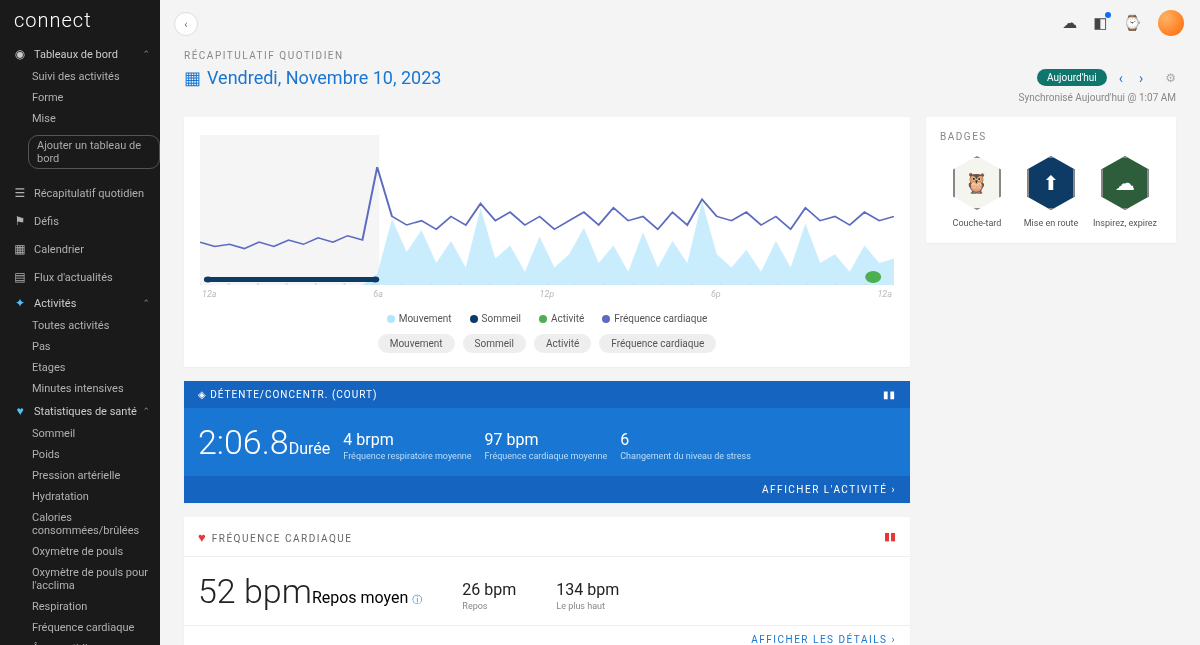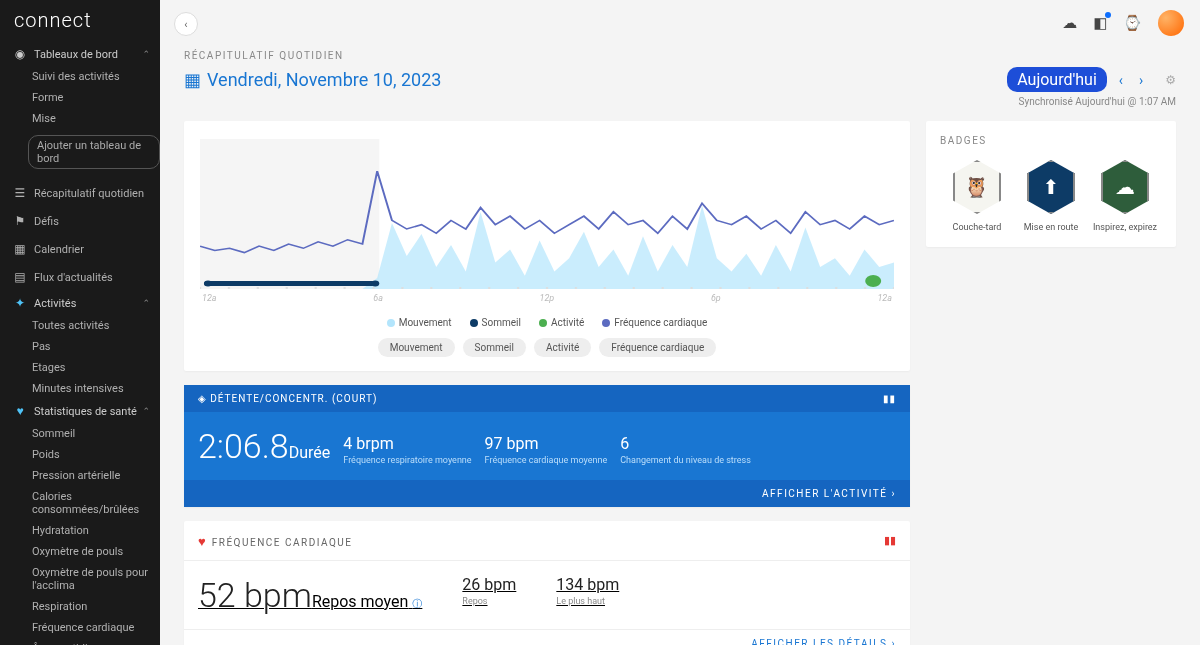--- a/index.html
+++ b/index.html
@@ -18,21 +18,21 @@
 .back-btn { position:absolute; top:12px; left:14px; width:24px; height:24px; border:1px solid #ddd; border-radius:50%; background:#fff; display:flex; align-items:center; justify-content:center; font-size:11px; color:#666; cursor:pointer;}
 .topbar { position:absolute; top:10px; right:16px; display:flex; align-items:center; gap:16px;}
 .topbar .ticon{ font-size:15px; color:#444; cursor:pointer; position:relative;}
 .avatar{ width:26px;height:26px;border-radius:50%;background:radial-gradient(circle at 30% 30%,#ffb366,#ff6600); cursor:pointer;}
 .dot{ position:absolute; top:-2px; right:-4px; width:6px;height:6px;background:#0d6efd;border-radius:50%;}
 .content{ padding:50px 24px 20px 24px;}
 .section-label{ font-size:10px; letter-spacing:1.5px; color:#888; text-transform:uppercase;}
 .date-row{ display:flex; align-items:center; justify-content:space-between; margin-top:6px;}
 .date-title{ color:#1976d2; font-size:18px; font-weight:400; display:flex; align-items:center; gap:6px;}
 .date-nav{ display:flex; align-items:center; gap:8px;}
-.today-pill{ background:#1d4ed8; color:#fff; font-size:16px; padding:3px 10px; border-radius:10px;}
+.today-pill{ background:#0f766e; color:#fff; font-size:10px; padding:3px 10px; border-radius:10px;}
 .nav-arrow{ color:#1976d2; font-size:14px; cursor:pointer; padding:0 4px;}
 .sync-row{ text-align:right; font-size:10px; color:#888; margin-top:4px;}
 .gear{ color:#aaa; font-size:12px; cursor:pointer; margin-left:10px;}
 .main-row{ display:flex; gap:16px; margin-top:14px;}
 .left-col{ flex:1; }
 .right-col{ width:250px;}
 .card{ background:#fff; border-radius:2px; box-shadow:0 1px 2px rgba(0,0,0,0.04); margin-bottom:14px;}
 .chart-card{ padding:18px 16px 14px;}
 .chart-area{ height:170px; position:relative;}
 .chart-svg{ width:100%; height:150px;}
@@ -46,21 +46,21 @@
 .activity-header{ background:#1565c0; color:#fff; padding:8px 14px; font-size:10px; letter-spacing:1px; display:flex; justify-content:space-between; align-items:center;}
 .activity-body{ background:#1976d2; color:#fff; padding:14px; display:flex; gap:13px; align-items:flex-end;}
 .big-val{ font-size:34px; font-weight:300;}
 .metric{ }
 .metric .mv{ font-size:16px;}
 .metric .ml{ font-size:9px; color:#bbdefb; line-height:1.2; margin-top:2px;}
 .activity-footer{ background:#1565c0; color:#fff; padding:8px 14px; font-size:10px; letter-spacing:1.5px; text-align:right; cursor:pointer;}
 .hr-card .hr-head{ display:flex; align-items:center; justify-content:space-between; padding:10px 14px; border-bottom:1px solid #eee;}
 .hr-title{ font-size:10px; letter-spacing:1.5px; color:#666;}
 .heart{ color:#e53935; font-size:13px; margin-right:6px;}
-.hr-body{ padding:14px; display:flex; gap:40px; text-decoration:underline;}
+.hr-body{ padding:14px; display:flex; gap:40px; align-items:flex-end;}
 .hr-big{ font-size:34px; font-weight:300; color:#222;}
 .hr-metric .mv{ font-size:16px; color:#222;}
 .hr-metric .ml{ font-size:9px; color:#888; margin-top:2px;}
 .hr-footer{ padding:8px 14px; font-size:10px; letter-spacing:1.5px; text-align:right; color:#1976d2; cursor:pointer; border-top:1px solid #eee;}
 .badges-card{ padding:14px;}
 .badges-title{ font-size:10px; letter-spacing:1.5px; color:#888;}
 .badges-row{ display:flex; justify-content:space-around; margin-top:14px;}
 .badge{ text-align:center; width:70px;}
 .hex{ width:48px; height:54px; margin:0 auto 8px; background:#2e5d3b; clip-path:polygon(50% 0,100% 25%,100% 75%,50% 100%,0 75%,0 25%); display:flex; align-items:center; justify-content:center; color:#fff; font-size:20px; border:2px solid #888;}
 .hex.owl{ background:#f5f5f0;}
@@ -113,22 +113,22 @@
   <div class="nav-sub">Minutes intensives</div>
 
   <div class="nav-group-header">
     <span class="icn blue-icn">♥</span>
     <span>Statistiques de santé</span>
     <span class="chev">⌃</span>
   </div>
   <div class="nav-sub">Sommeil</div>
   <div class="nav-sub">Poids</div>
   <div class="nav-sub">Pression artérielle</div>
+  <div class="nav-sub">Hydratation</div>
   <div class="nav-sub">Calories consommées/brûlées</div>
-  <div class="nav-sub">Hydratation</div>
   <div class="nav-sub">Oxymètre de pouls</div>
   <div class="nav-sub">Oxymètre de pouls pour l'acclima</div>
   <div class="nav-sub">Respiration</div>
   <div class="nav-sub">Fréquence cardiaque</div>
   <div class="nav-sub">Âge quotidien</div>
   <div class="nav-sub">Stress</div>
   
   
 </div>
 

